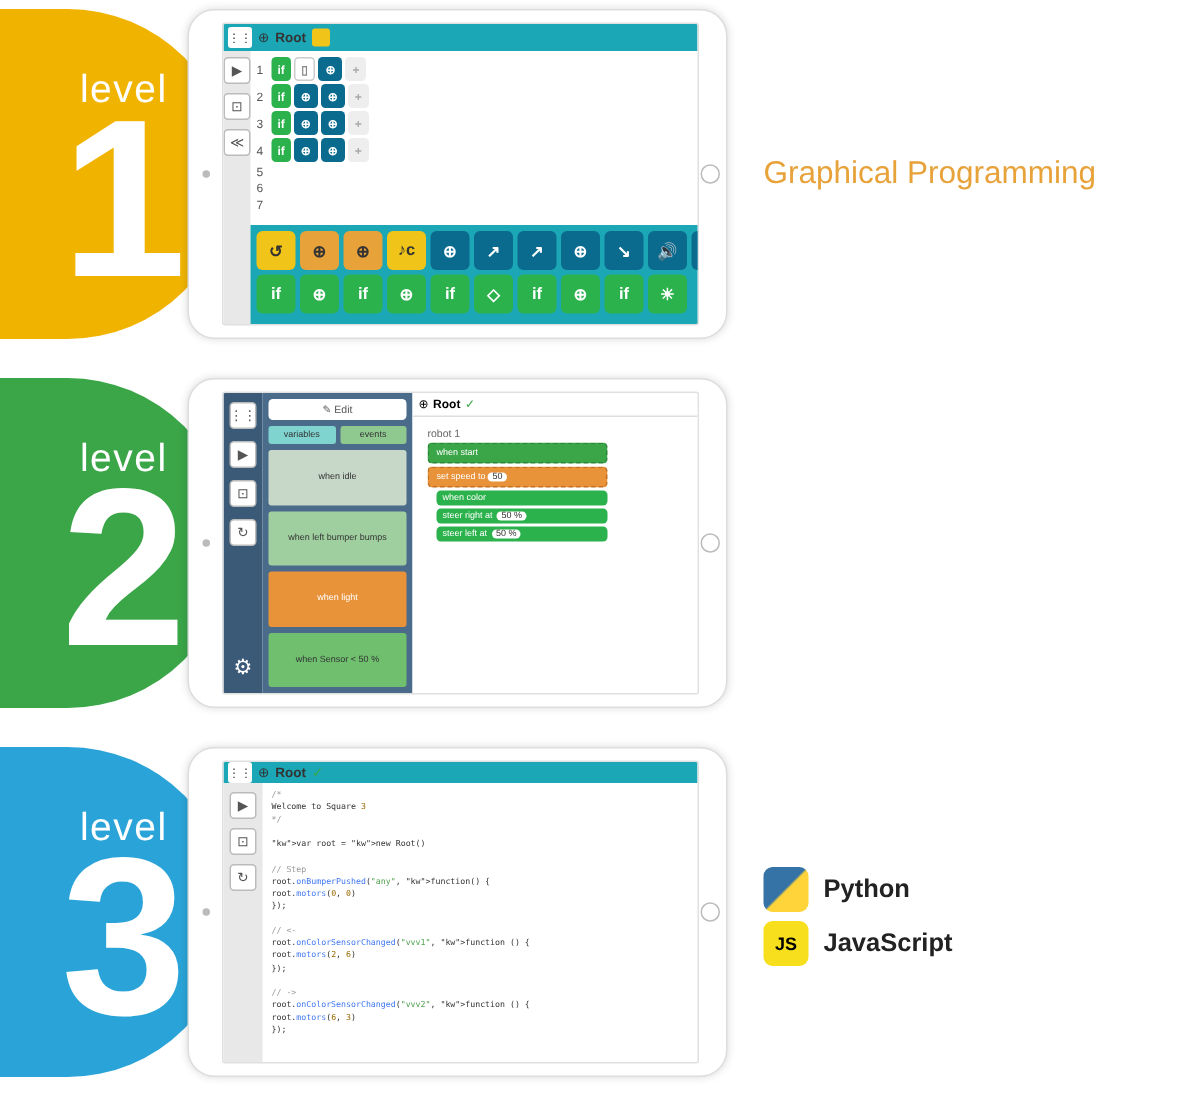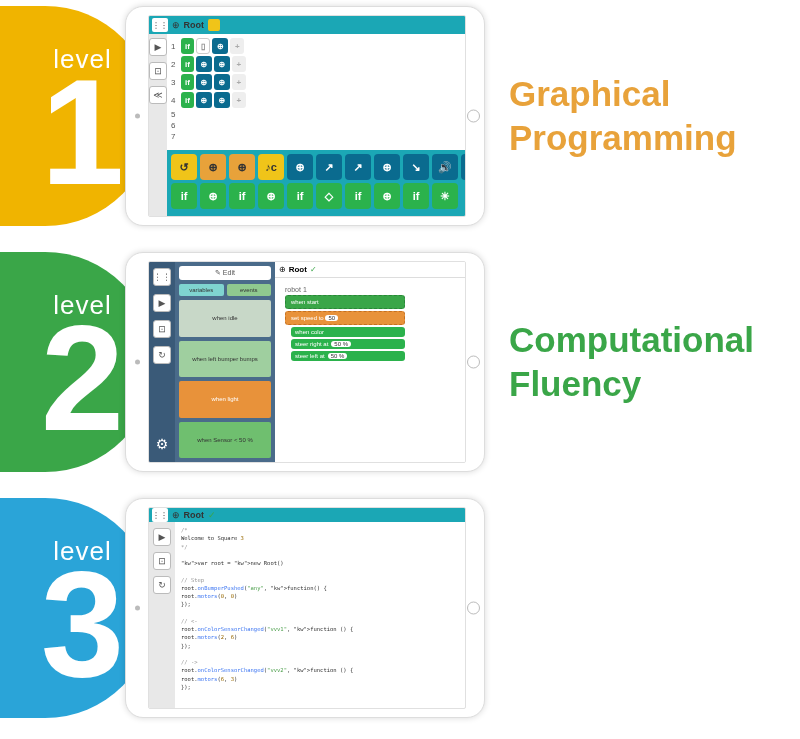--- a/index.html
+++ b/index.html
@@ -24,21 +24,21 @@
     width:5px; height:5px; border-radius:50%; background:#bbb;
   }
   .tablet::after { 
     content:""; position:absolute; right:4px; top:50%; transform:translateY(-50%);
     width:11px; height:11px; border:1px solid #bbb; border-radius:50%;
   }
   .screen { flex:1; background:#fff; border:1px solid #e0e0e0; border-radius:2px; overflow:hidden; display:flex; flex-direction:column; position:relative; }
   .titlebar { height:18px; background:#1ba7b5; display:flex; align-items:center; padding:0 3px; gap:4px; font-size:9px; color:#333; }
   .tb-box { width:16px; height:14px; background:#fff; border-radius:2px; display:flex; align-items:center; justify-content:center; font-size:8px; }
   .desc { margin-left:24px; flex:1; }
-  .desc .title { font-size:35px; font-weight:700; line-height:1.25; }
+  .desc .title { font-size:21px; font-weight:400; line-height:1.25; }
   .lang-row { display:flex; align-items:center; gap:10px; margin-top:6px; }
   .lang-icon { width:30px; height:30px; border-radius:6px; display:flex; align-items:center; justify-content:center; font-size:12px; font-weight:700; color:#fff; }
   .py { background:linear-gradient(135deg,#3572A5 48%,#FFD43B 52%); }
   .js { background:#f7df1e; color:#000; }
   .sw { background:#f05138; }
   .lang-name { font-size:17px; font-weight:700; color:#222; }
 
   
   .l1-body { flex:1; display:flex; }
   .l1-left { width:26px; background:#e8e8e8; display:flex; flex-direction:column; align-items:center; padding:4px 0; gap:6px; }
@@ -229,23 +229,20 @@
             </div>
             <div class="scratch-in">
               <span>steer left at</span>
               <span class="pill">50 %</span>
             </div>
           </div>
         </div>
       </div>
     </div>
   </div>
-  <div class="desc">
-    <div class="title" style="color:#3aa648">Computational Fluency</div>
-  </div>
 </div>
 
 <div class="row">
   <div class="badge" style="background:#2aa4d8">
     <div class="lbl">level</div>
     <div class="num">3</div>
   </div>
   <div class="tablet">
     <div class="screen">
       <div class="titlebar">
@@ -259,14 +256,22 @@
           <div class="ctl">▶</div>
           <div class="ctl">⊡</div>
           <div class="ctl">↻</div>
 
         </div>
         <div class="l3-main" id="code-area"><span class="cm">/*</span><br>    Welcome to Square <span class="nm">3</span><br><span class="cm">*/</span><br><br><span class="&lt;span">"kw"</span>&gt;var root = <span class="&lt;span">"kw"</span>&gt;new Root()<br><br><span class="cm">// Step</span><br>root.<span class="fn">onBumperPushed</span>(<span class="st">"any"</span>, <span class="&lt;span">"kw"</span>&gt;function() {<br>    root.<span class="fn">motors</span>(<span class="nm">0</span>, <span class="nm">0</span>)<br>});<br><br><span class="cm">// &lt;-</span><br>root.<span class="fn">onColorSensorChanged</span>(<span class="st">"vvv1"</span>, <span class="&lt;span">"kw"</span>&gt;function () {<br>    root.<span class="fn">motors</span>(<span class="nm">2</span>, <span class="nm">6</span>)<br>});<br><br><span class="cm">// -&gt;</span><br>root.<span class="fn">onColorSensorChanged</span>(<span class="st">"vvv2"</span>, <span class="&lt;span">"kw"</span>&gt;function () {<br>    root.<span class="fn">motors</span>(<span class="nm">6</span>, <span class="nm">3</span>)<br>});<br><br><br>root.<span class="fn">onColorSensorChanged</span>(<span class="st">"vvv3"</span>, <span class="&lt;span">"kw"</span>&gt;function () {<br>    root.(, )<br>});<br><br><br>root.(, &gt;function () {<br>    root.(, )<br>});</div>
       </div>
     </div>
   </div>
   <div class="desc">
+    <div class="lang-row">
+      <div class="lang-icon py"></div>
+      <div class="lang-name">Python</div>
+    </div>
+    <div class="lang-row">
+      <div class="lang-icon js">JS</div>
+      <div class="lang-name">JavaScript</div>
+    </div>
   </div>
 </div>
 
 </body></html>

